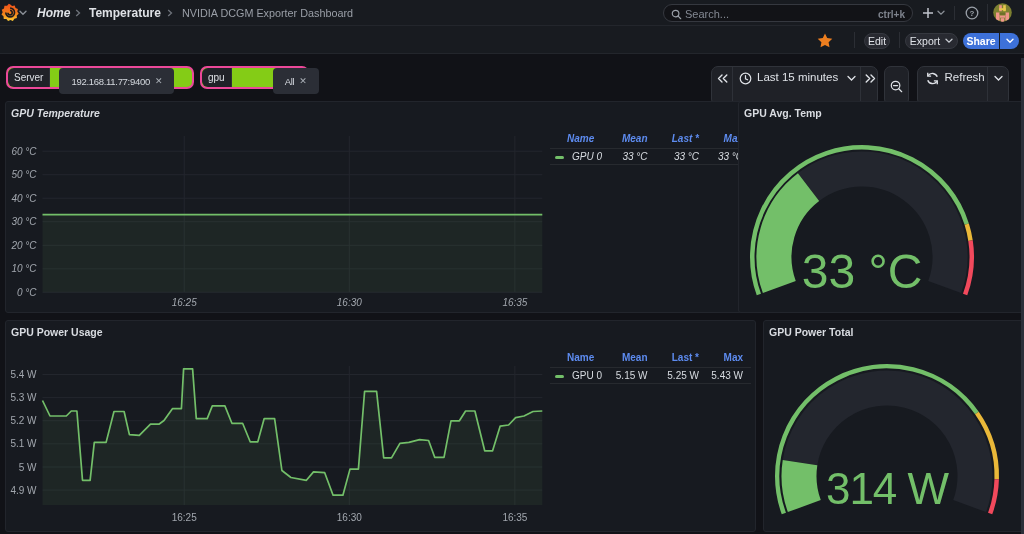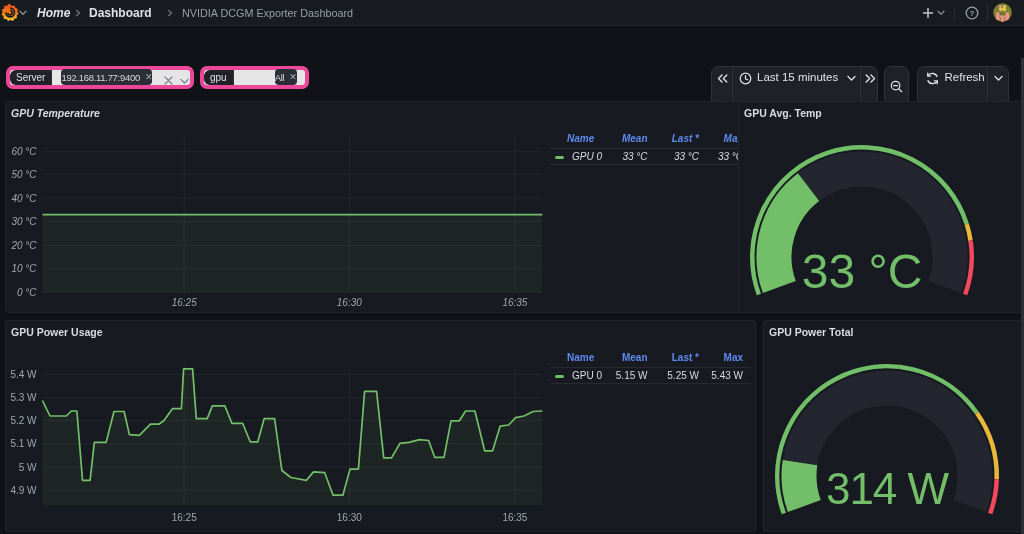--- a/index.html
+++ b/index.html
@@ -8,23 +8,23 @@
 #root { position:relative; width:1024px; height:534px; }
 
 #nav { position:absolute; left:0; top:0; width:1024px; height:26px; background:#181b20; border-bottom:1px solid #23262c; }
 #toolbar { position:absolute; left:0; top:26px; width:1024px; height:28px; background:#181b20; border-bottom:1px solid #23262c; }
 .crumb-b { font-size:12px; font-weight:700; color:#dfe2e6; }
 .crumb-g { font-size:10.8px; color:#9a9fa7; }
 #searchbox { position:absolute; left:663px; top:4px; width:250px; height:18px; border:1px solid #35383f; border-radius:9px; background:#121317; }
 .btn { position:absolute; top:7px; height:16px; background:#282a31; border:1px solid #35383f; border-radius:8px; color:#dfe2e7; font-size:10.5px; font-weight:500; display:flex; align-items:center; justify-content:center; }
 .vsep { position:absolute; width:1px; background:#2b2e34; }
 
-.ctrl { position:absolute; top:66px; height:23px; border:4px solid #ec4899; border-radius:7px; display:flex; align-items:flex-end; background:#e5e5e5; }
+.ctrl { position:absolute; top:66px; height:23px; border:2px solid #ec4899; border-radius:7px; display:flex; align-items:flex-start; background:#84cc16; }
 .ctrl-label { height:100%; display:flex; align-items:center; padding:0 6px; background:#202228; border-right:1px solid #2e3138; border-radius:6px 0 0 6px; color:#dde0e5; font-size:10px; font-weight:500; }
-.chip { background:#2b2e36; border-radius:4px; height:16px; display:flex; align-items:center; padding:0 0; color:#d5d9df; font-size:9.5px; margin-left:9px; white-space:nowrap; letter-spacing:-0.3px; }
+.chip { background:#2b2e36; border-radius:4px; height:26px; display:flex; align-items:center; padding:0 12px; color:#d5d9df; font-size:9.5px; margin-left:9px; white-space:nowrap; letter-spacing:-0.3px; }
 .chip .x { color:#aab0b7; margin-left:5px; font-size:9px; letter-spacing:0; }
 .tbtn { position:absolute; top:66px; height:40px; background:#1f2127; border:1px solid #30333a; border-radius:7px; display:flex; align-items:center; color:#dfe2e7; font-size:10.5px; font-weight:500; white-space:nowrap; }
 
 .panel { position:absolute; background:#171a20; border:1px solid #22252c; border-radius:3px; }
 .ptitle { position:absolute; left:5px; top:5px; font-size:10.5px; font-weight:700; color:#d9dce1; }
 .legend-h { position:absolute; font-size:10px; font-weight:700; color:#5d8bef; }
 .legend-v { position:absolute; font-size:10px; color:#d7dbe0; }
 #scrollbar { position:absolute; right:0; top:58px; width:3px; height:476px; background:#2b2f39; }
 </style>
 </head>
@@ -43,25 +43,33 @@
       <path fill="none" stroke="#1a1b1f" stroke-width="2.2" d="M12.2 6.2 A 5.8 5.8 0 1 1 6.4 12"></path>
       <path fill="none" stroke="#1a1b1f" stroke-width="2.1" d="M12.1 9.4 A 2.9 2.9 0 1 1 9.2 12.3"></path>
     </svg>
     <svg class="abs" style="left:19px;top:10px;" width="8" height="6" viewBox="0 0 8 6">
         <path d="M1 1.2 L4 4.2 L7 1.2" stroke="#8a8f96" stroke-width="1.4" fill="none" stroke-linecap="round"></path>
       </svg>
     <span class="abs crumb-b" style="left:37px;top:6px;font-style:italic;">Home</span>
     <svg class="abs" style="left:75px;top:9px;" width="6" height="8" viewBox="0 0 6 8">
         <path d="M1.2 1 L4.5 4 L1.2 7" stroke="#6e737b" stroke-width="1.3" fill="none"></path>
       </svg>
-    <span class="abs crumb-b" style="left:89px;top:6px;">Dashboard</span>
+    <span class="abs crumb-b" style="left:89px;top:6px;">Temperature</span>
     <svg class="abs" style="left:167px;top:9px;" width="6" height="8" viewBox="0 0 6 8">
         <path d="M1.2 1 L4.5 4 L1.2 7" stroke="#6e737b" stroke-width="1.3" fill="none"></path>
       </svg>
     <span class="abs crumb-g" style="left:182px;top:7px;">NVIDIA DCGM Exporter Dashboard</span>
+    <div id="searchbox">
+      <svg class="abs" style="left:7px;top:3.5px;" width="11" height="11" viewBox="0 0 12 12">
+          <circle cx="5" cy="5" r="3.6" stroke="#9aa0a8" stroke-width="1.3" fill="none"></circle>
+          <path d="M7.8 7.8 L10.6 10.6" stroke="#9aa0a8" stroke-width="1.3" stroke-linecap="round"></path>
+        </svg>
+      <span class="abs" style="left:21px;top:2.5px;font-size:11px;color:#838892;">Search...</span>
+      <span class="abs" style="right:7px;top:3.5px;font-size:10px;font-weight:700;color:#7d828c;">ctrl+k</span>
+    </div>
     <svg class="abs" style="left:922px;top:7px;" width="12" height="12" viewBox="0 0 12 12">
         <path d="M6 1 V11 M1 6 H11" stroke="#c0c4cb" stroke-width="1.5"></path>
       </svg>
     <svg class="abs" style="left:937px;top:10px;" width="8" height="6" viewBox="0 0 8 6">
         <path d="M1 1.2 L4 4.2 L7 1.2" stroke="#8a8f96" stroke-width="1.3" fill="none" stroke-linecap="round"></path>
       </svg>
     <div class="vsep" style="left:954px;top:6px;height:14px;"></div>
     <svg class="abs" style="left:965px;top:6px;" width="14" height="14" viewBox="0 0 14 14">
         <circle cx="7" cy="7" r="5.8" stroke="#9aa0a8" stroke-width="1.3" fill="none"></circle>
         <text x="7" y="10" text-anchor="middle" font-size="8" font-weight="700" fill="#9aa0a8" font-family="Liberation Sans,sans-serif">?</text>
@@ -79,20 +87,37 @@
         <rect x="10.2" y="2.2" width="2.6" height="6" fill="#e8c84e"></rect>
         <rect x="6.2" y="5.2" width="6.6" height="2" fill="#e8c84e"></rect>
         <rect x="3" y="9.5" width="3.6" height="8" fill="#f0958a"></rect>
         <rect x="12.4" y="9.5" width="3.6" height="8" fill="#f0958a"></rect>
         <rect x="7" y="12.5" width="5" height="2.2" fill="#f0958a"></rect>
         <rect x="7.8" y="15.2" width="3.4" height="3.8" fill="#f0958a"></rect>
         <rect x="6.6" y="9.8" width="5.8" height="2" fill="#6d7028"></rect>
       </g>
     </svg>
   </div>
+  <div id="toolbar">
+    <svg class="abs" style="left:817px;top:6.5px;" width="16" height="15" viewBox="0 0 16 15">
+        <path d="M8 0.5 L10.2 5.1 L15.3 5.8 L11.6 9.3 L12.5 14.3 L8 11.9 L3.5 14.3 L4.4 9.3 L0.7 5.8 L5.8 5.1 Z" fill="#ed7e1f"></path>
+      </svg>
+    <div class="vsep" style="left:854px;top:6px;height:16px;"></div>
+    <div class="btn" style="left:864px;width:26px;">Edit</div>
+    <div class="vsep" style="left:899px;top:6px;height:16px;"></div>
+    <div class="btn" style="left:905px;width:53px;">Export<svg style="margin-left:5px;" width="8" height="6" viewBox="0 0 8 6">
+          <path d="M1 1.2 L4 4.2 L7 1.2" stroke="#c6cad0" stroke-width="1.3" fill="none" stroke-linecap="round"></path>
+        </svg></div>
+    <div class="btn" style="left:963px;width:36px;background:#3d71d9;border:none;border-radius:8px 0 0 8px;color:#fff;font-weight:700;">Share</div>
+    <div class="btn" style="left:1000px;width:19px;background:#3d71d9;border:none;border-radius:0 8px 8px 0;">
+        <svg width="8" height="6" viewBox="0 0 8 6">
+          <path d="M1 1.2 L4 4.2 L7 1.2" stroke="#fff" stroke-width="1.4" fill="none" stroke-linecap="round"></path>
+        </svg>
+      </div>
+  </div>
   <div id="varrow">
     <div class="ctrl" style="left:6px;width:187.5px;">
       <div class="ctrl-label">Server</div>
       <div class="chip">192.168.11.77:9400<span class="x">✕</span></div>
       <svg style="margin-left:12px;" width="9" height="9" viewBox="0 0 9 9">
           <path d="M1 1 L8 8 M8 1 L1 8" stroke="#80858d" stroke-width="1.3" stroke-linecap="round"></path>
         </svg>
       <svg style="margin-left:7px;" width="9" height="7" viewBox="0 0 9 7">
           <path d="M1 1.5 L4.5 5 L8 1.5" stroke="#80858d" stroke-width="1.3" fill="none" stroke-linecap="round"></path>
         </svg>

